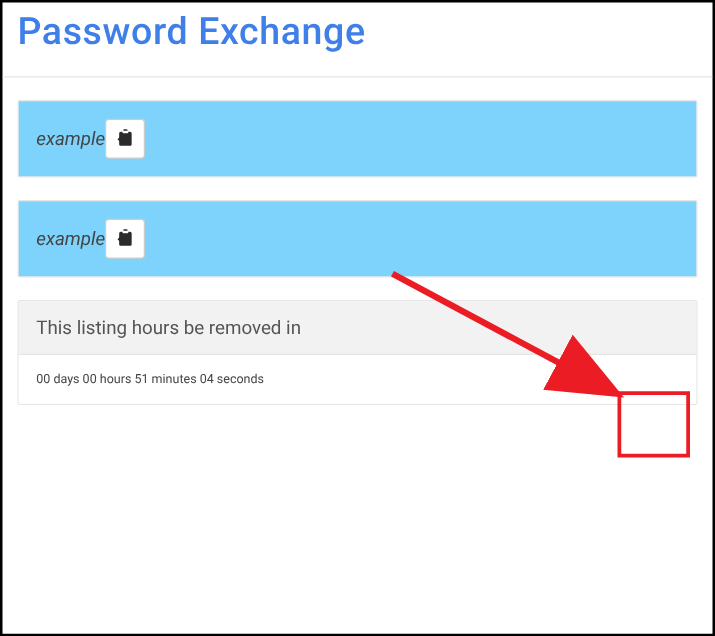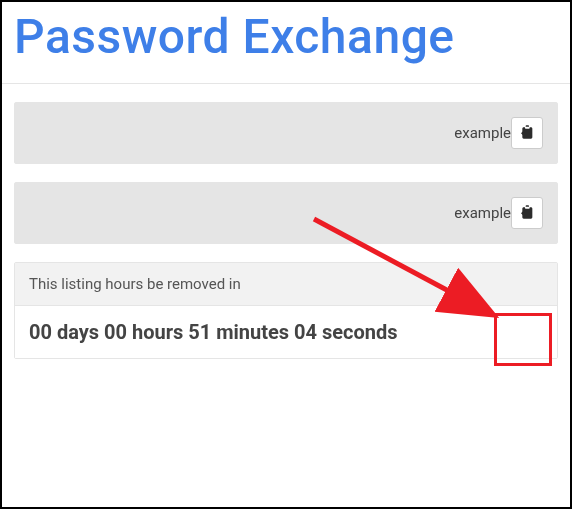--- a/index.html
+++ b/index.html
@@ -6,21 +6,21 @@
     body {
       font-family: -apple-system, BlinkMacSystemFont, "Segoe UI", Roboto, "Helvetica Neue", Arial, sans-serif;
       background: #fff;
       width: 572px;
       height: 509px;
       border: 2px solid #000;
       position: relative;
     }
     .page-title {
       color: #3e7fe8;
-      font-size: 48px;
+      font-size: 30px;
       font-weight: 500;
       padding: 6px 12px 18px 12px;
       letter-spacing: 0.5px;
     }
     .divider {
       height: 1px;
       background: #e5e5e5;
       margin: 0;
     }
     .section {
@@ -29,26 +29,27 @@
       border-radius: 2px;
     }
     .section-header {
       background: #f2f2f2;
       color: #555;
       font-size: 15px;
       padding: 12px 14px;
       border-bottom: 1px solid #e5e5e5;
     }
     .section-body {
-      background: #e5e5e5;
+      background: #7dd3fc;
       padding: 14px 14px;
       display: flex;
       align-items: center;
-      justify-content: flex-end;
+      justify-content: flex-start;
       min-height: 52px;
+      font-style: italic;
     }
     .section-value {
       color: #444;
       font-size: 15px;
     }
     .copy-btn {
       width: 32px;
       height: 32px;
       border: 1px solid #ccc;
       background: #fff;
@@ -73,23 +74,22 @@
       position: absolute;
       left: 304px;
       top: 209px;
       width: 200px;
       height: 120px;
       pointer-events: none;
     }
     .countdown-body {
       padding: 14px 14px;
       color: #444;
-      font-size: 20px;
+      font-size: 10px;
       background: #fff;
-      font-weight: bold;
     }
   </style>
 </head>
 <body>
 
 <h1 class="page-title">Password Exchange</h1>
 <div class="divider"></div>
 
 <div class="section">
   <div class="section-body">

